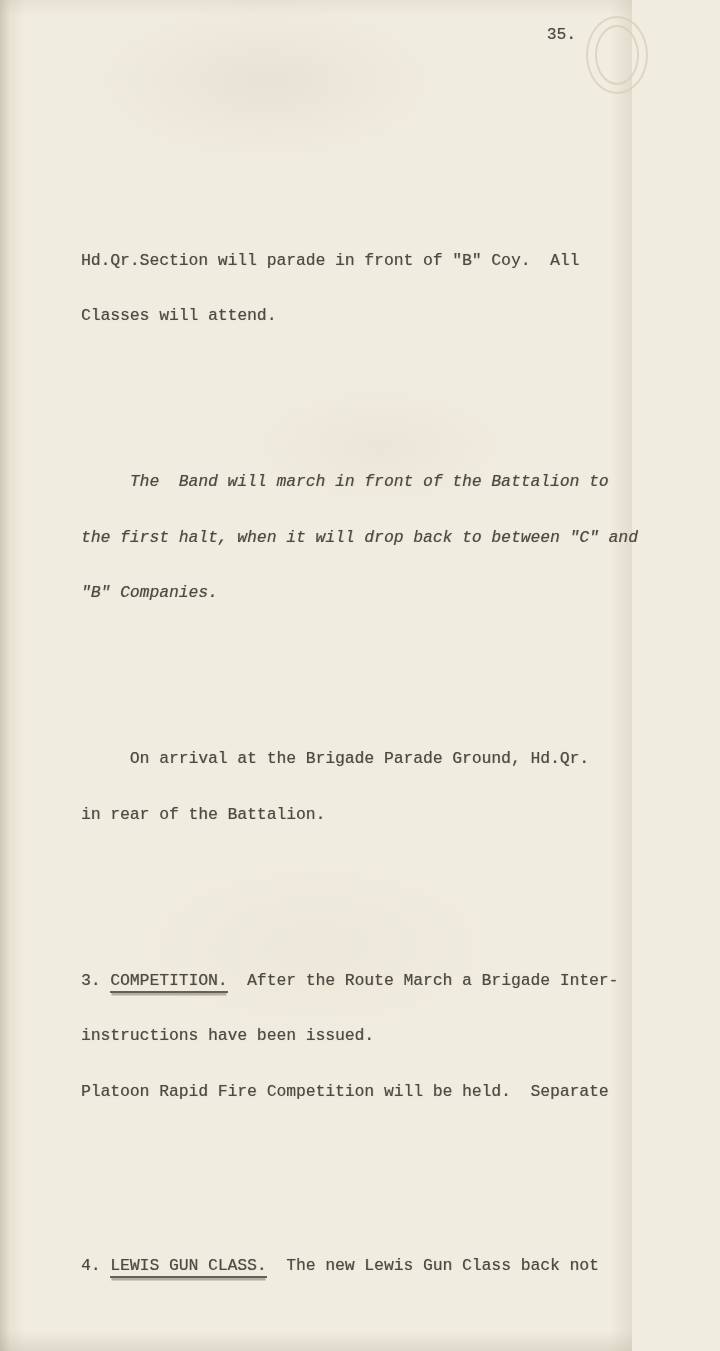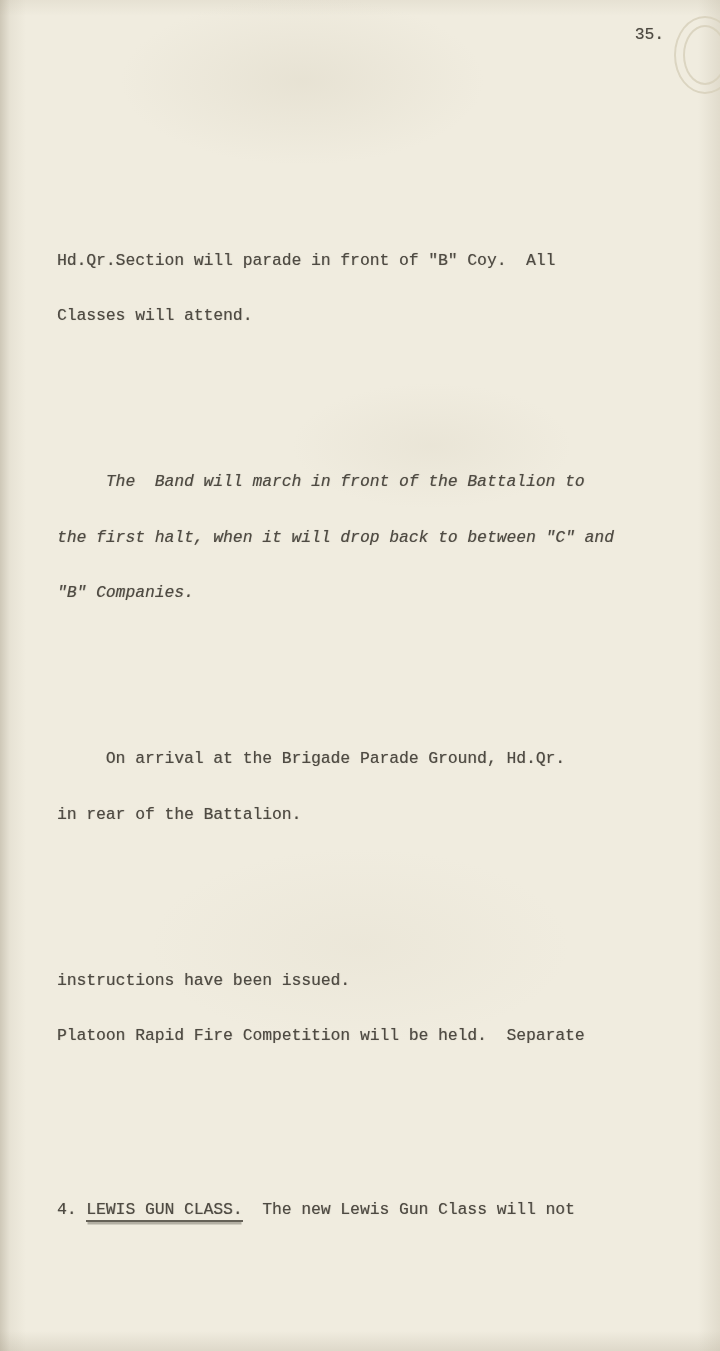--- a/index.html
+++ b/index.html
@@ -10,23 +10,23 @@
   }
   html,body{margin:0;padding:0;}
   body{
     width:720px;height:1351px;
     background:var(--paper);
     overflow:hidden;
     font-family:"Liberation Mono","DejaVu Sans Mono",monospace;
   }
   .scan{
     position:relative;
-    width:720px;height:1351px;
+    width:632px;height:1351px;
     box-sizing:border-box;
-    padding:28px 18px 0 57px;
+    padding:28px 18px 0 81px;
     white-space:pre;
     color:var(--ink);
     font-size:16.3px;
     line-height:18.5px;
     text-shadow:0.4px 0.4px 0.7px rgba(78,74,66,0.55);
     background:
       radial-gradient(ellipse 260px 120px at 42% 6%, rgba(205,198,178,0.25), rgba(0,0,0,0) 70%),
       radial-gradient(ellipse 200px 90px at 60% 33%, rgba(205,198,178,0.18), rgba(0,0,0,0) 70%),
       radial-gradient(ellipse 300px 140px at 50% 70%, rgba(210,203,183,0.15), rgba(0,0,0,0) 70%),
       linear-gradient(to right, rgba(165,156,136,0.45) 0px, rgba(165,156,136,0.12) 10px, rgba(0,0,0,0) 26px),
@@ -77,26 +77,27 @@
     <div class="line">the first halt, when it will drop back to between "C" and</div>
     <div class="line">"B" Companies.</div>
   </div>
 
   <div class="b-p3">
     <div class="line">     On arrival at the Brigade Parade Ground, Hd.Qr.</div>
     <div class="line">in rear of the Battalion.</div>
   </div>
 
   <div class="b-s3">
+    <div class="line"><span>3. </span><span class="ul dbl">COMPETITION.</span><span>  After the Route March a Brigade Inter-</span></div>
     <div class="line">instructions have been issued.</div>
     <div class="line">Platoon Rapid Fire Competition will be held.  Separate</div>
   </div>
 
   <div class="b-s4">
-    <div class="line"><span>4. </span><span class="ul dbl">LEWIS GUN CLASS.</span><span>  The new Lewis Gun Class will not</span></div>
+    <div class="line"><span>4. </span><span class="ul dbl">LEWIS GUN CLASS.</span><span>  The new Lewis Gun Class back not</span></div>
     
   </div>
 
   
 
   
 
   
 
   

